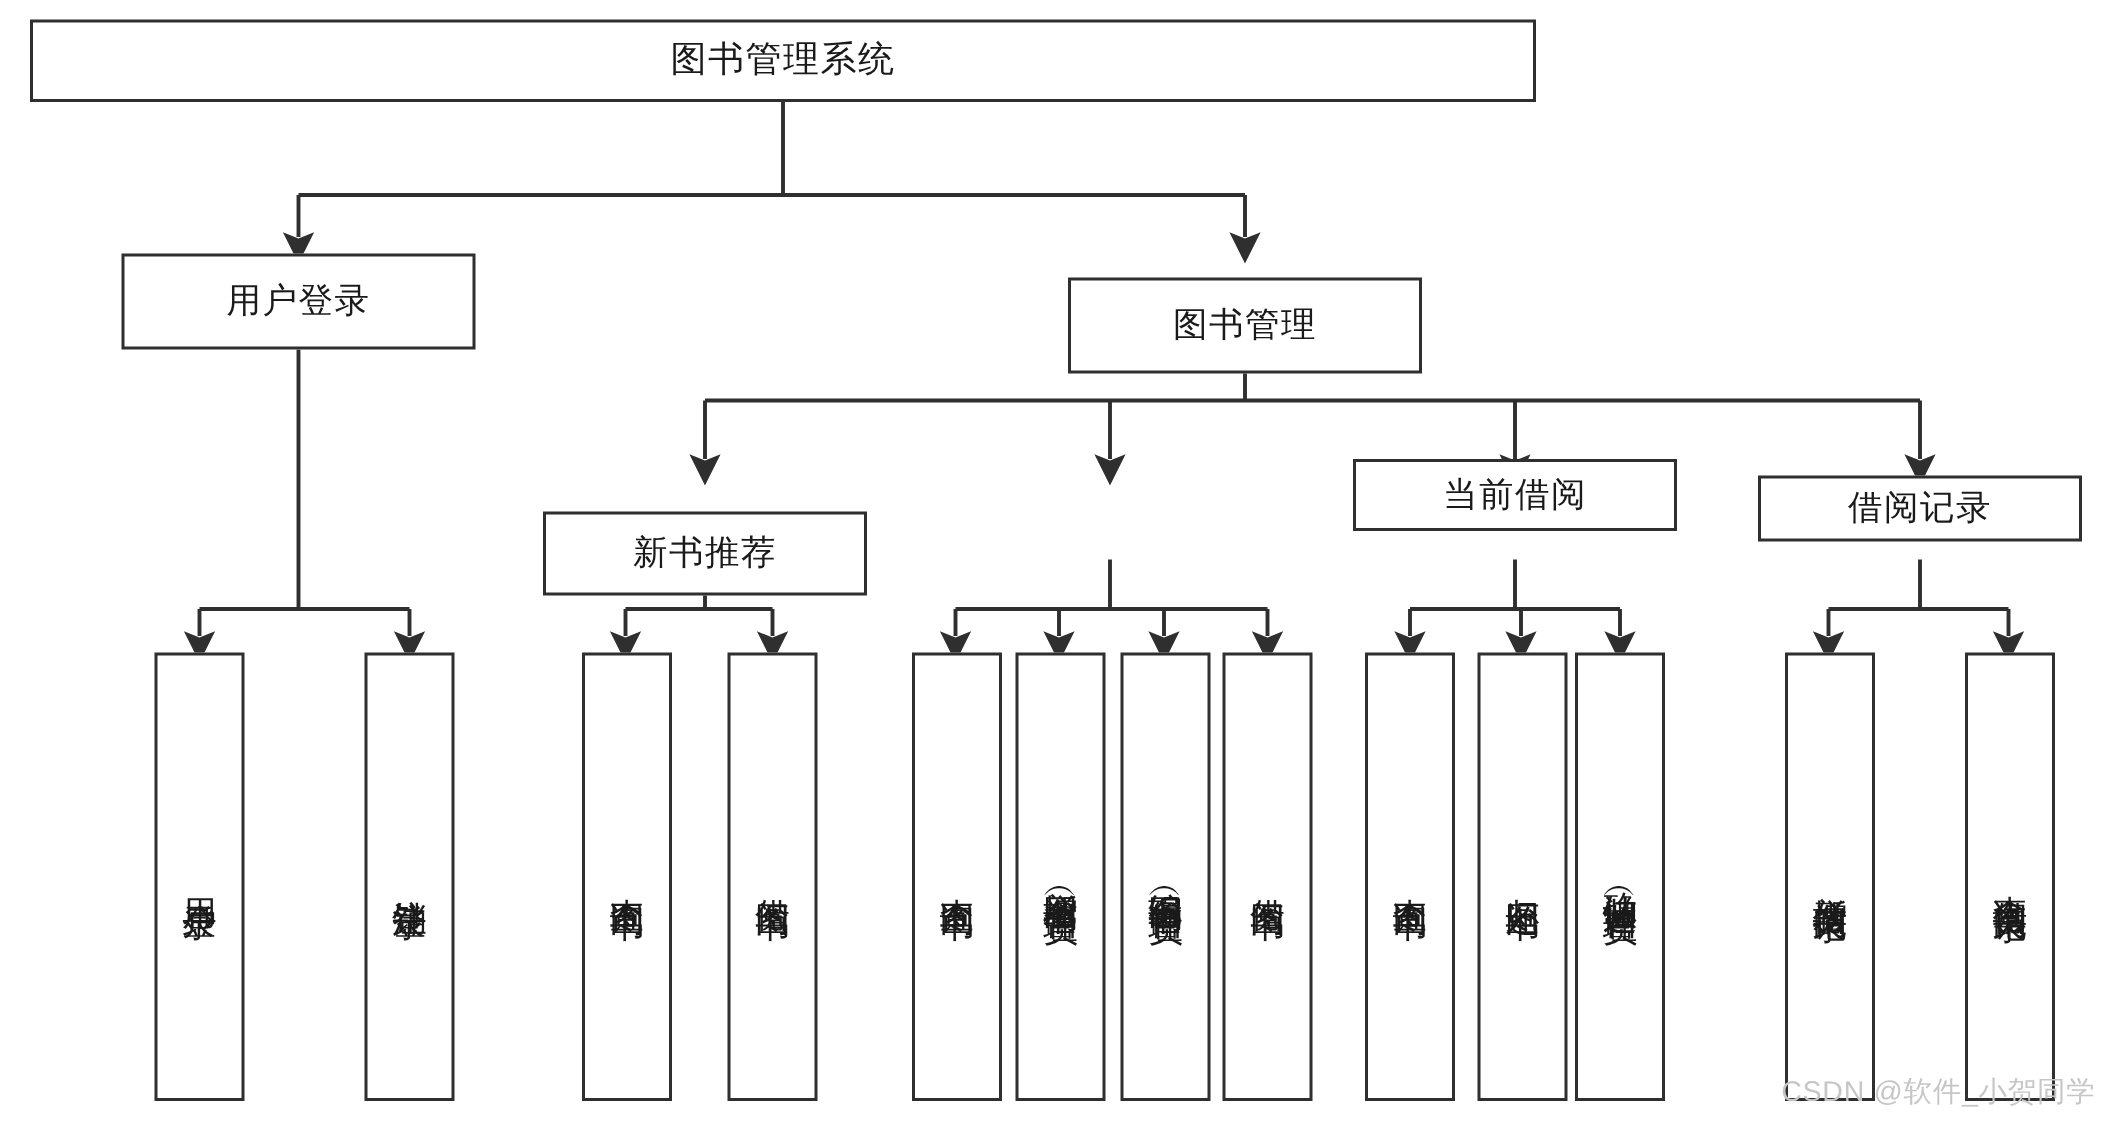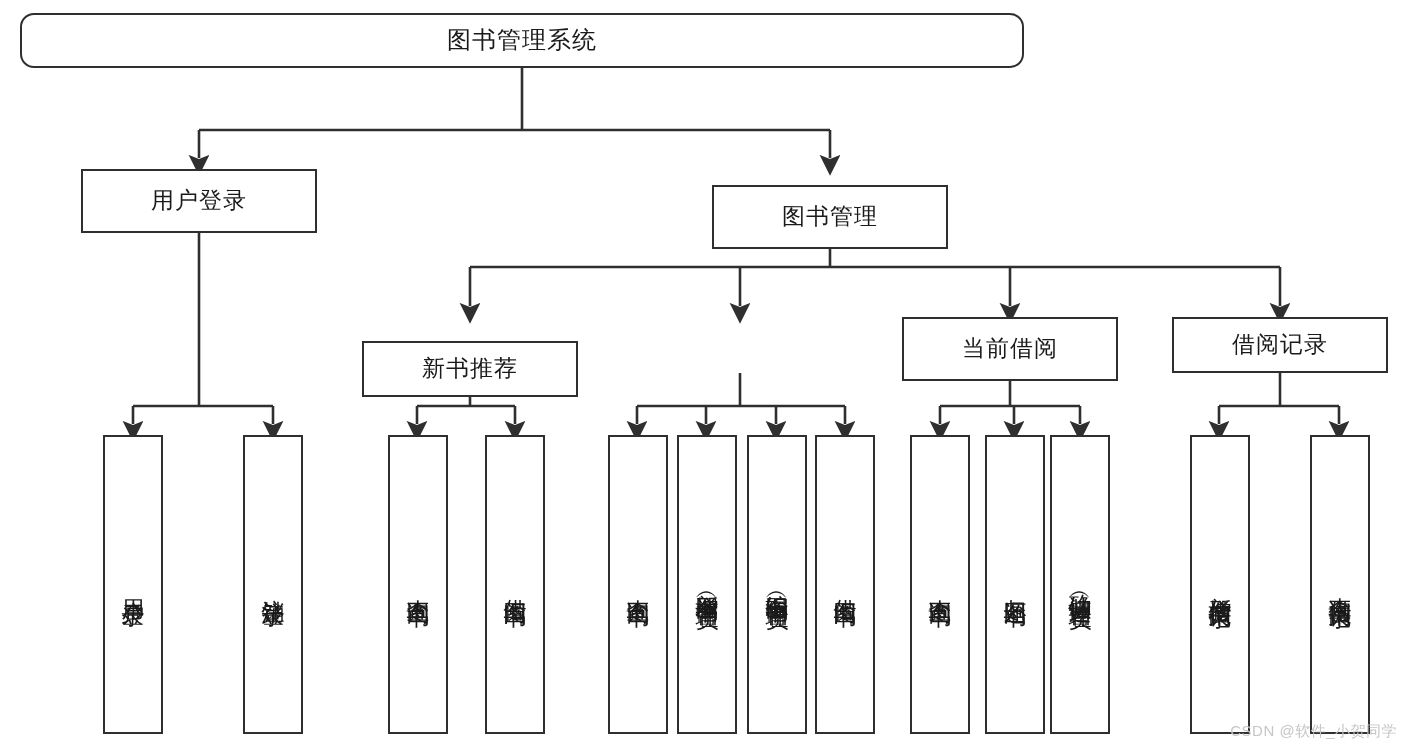--- a/index.html
+++ b/index.html
@@ -4,25 +4,25 @@
 <style>
   html,body{margin:0;padding:0;background:#ffffff;}
   body{font-family:"Liberation Sans","DejaVu Sans",sans-serif;}
   #stage{position:relative;width:1405px;height:747px;background:#fff;overflow:hidden;}
   #wires{position:absolute;left:0;top:0;width:1405px;height:747px;pointer-events:none;}
 
   .node{position:absolute;background:#ffffff;border:2.5px solid #2f2f2f;
         box-sizing:border-box;display:flex;align-items:center;justify-content:center;
         color:#1a1a1a;}
   .node.h{font-size:23px;line-height:1.1;letter-spacing:1px;}
-  .node.root{font-size:24px;border-radius:14px;}
+  .node.root{font-size:24px;}
   .node.v{writing-mode:vertical-rl;text-orientation:upright;
           font-size:23px;line-height:1.18;letter-spacing:2px;padding:6px 0;}
 
-  .wm{position:absolute;right:8px;bottom:6px;font-size:15px;color:#c6c6c6;
+  .wm{position:absolute;right:8px;bottom:6px;font-size:19px;color:#c6c6c6;
       letter-spacing:.5px;white-space:nowrap;}
 </style>
 </head>
 <body>
 
 <div id="stage">
 
   <svg id="wires" viewBox="0 0 1405 747" width="1405" height="747">
     <defs>
       <marker id="ar" markerWidth="11" markerHeight="11" refX="1.2" refY="4" orient="auto" markerUnits="strokeWidth">
@@ -72,22 +72,22 @@
       <path d="M1339,406 L1339,424" marker-end="url(#ar)"></path>
     </g>
   </svg>
 
   <div class="node h root" style="left:20px;top:13px;width:1004px;height:55px;">图书管理系统</div>
 
   <div class="node h" style="left:81px;top:169px;width:236px;height:64px;">用户登录</div>
   <div class="node h" style="left:712px;top:169px;width:236px;height:64px;margin-top:16px;">图书管理</div>
 
   <div class="node h" style="left:362px;top:317px;width:216px;height:56px;margin-top:24px;">新书推荐</div>
-  <div class="node h" style="left:902px;top:317px;width:216px;height:64px;">当前借阅</div>
-  <div class="node h" style="left:1172px;top:317px;width:216px;height:56px;">借阅记录</div>
+  <div class="node h" style="left:902px;top:306px;width:216px;height:48px;">当前借阅</div>
+  <div class="node h" style="left:1172px;top:317px;width:216px;height:44px;">借阅记录</div>
 
   <div class="node v" style="left:103px;top:435px;width:60px;height:299px;">用户登录</div>
   <div class="node v" style="left:243px;top:435px;width:60px;height:299px;">注销登录</div>
 
   <div class="node v" style="left:388px;top:435px;width:60px;height:299px;">查询图书</div>
   <div class="node v" style="left:485px;top:435px;width:60px;height:299px;">借阅图书</div>
 
   <div class="node v" style="left:608px;top:435px;width:60px;height:299px;">查询图书</div>
   <div class="node v" style="left:677px;top:435px;width:60px;height:299px;">新增图书（管理员）</div>
   <div class="node v" style="left:747px;top:435px;width:60px;height:299px;">编辑图书（管理员）</div>

